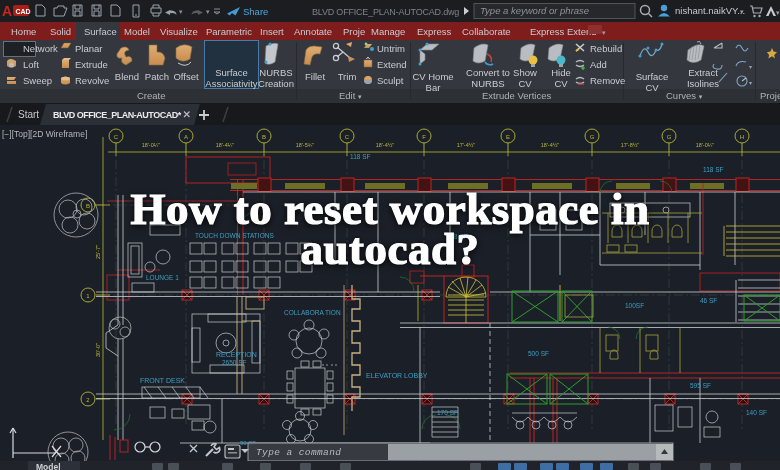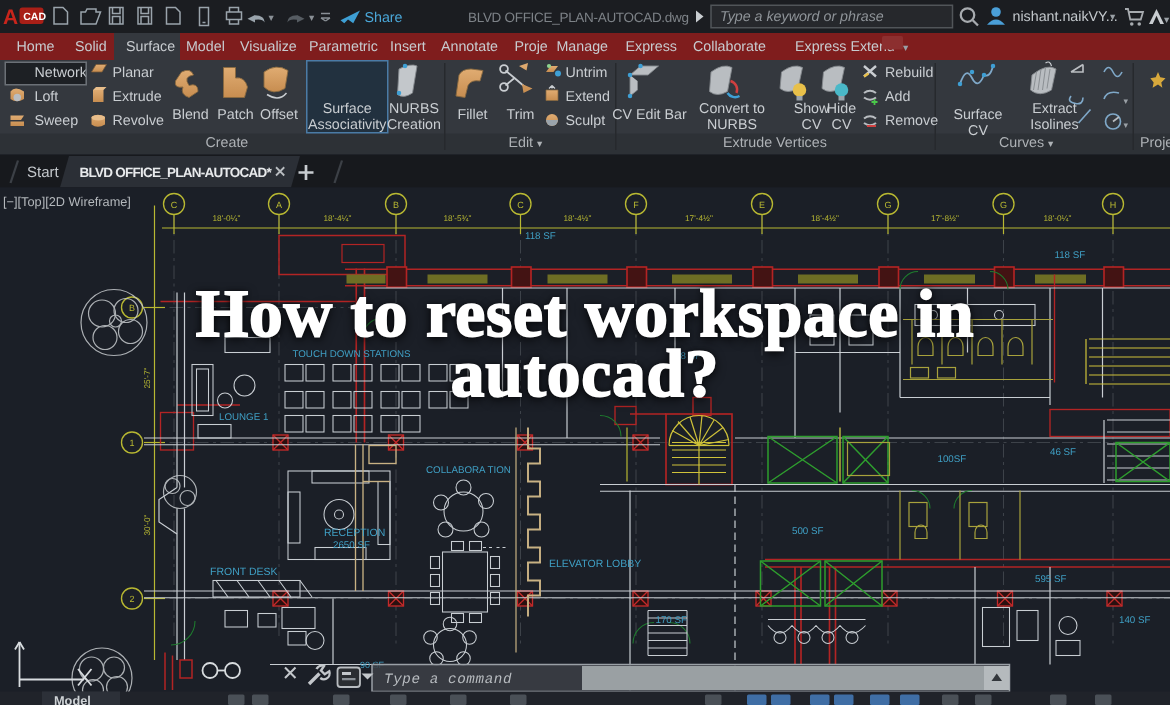--- a/index.html
+++ b/index.html
@@ -191,40 +191,40 @@
       <path d="M736 8 q3 -6 6 0 t6 0"></path>
       <path d="M736 26 q2 -6 10 -4"></path>
       <circle cx="742" cy="41" r="5"></circle>
       <path d="M742 41 l4 -3" stroke="#b9bdc1"></path>
     </g>
     <text x="749" y="29" font-size="6" fill="#9aa0a6">▾</text>
     <text x="749" y="45" font-size="6" fill="#9aa0a6">▾</text>
 
     <path d="M772 8 l1.5 3.5 3.5 0.7 -2.8 2.8 0.7 3.5 -2.9 -2.2 -3.6 2.2 0.7 -3.5 -2.2 -2.8 3.6 -0.7 z" fill="#d8a93c"></path>
   </svg>
-  <div class="smallitem" style="left:4px;top:2px;width:53px;background:#1d2024;outline:1px solid #6b7076;padding-left:19px">Network</div>
+  <div class="smallitem" style="left:4px;top:2px;width:31px;background:#1d2024;outline:1px solid #6b7076;padding-left:19px">Network</div>
   <div class="smallitem" style="left:23px;top:18px">Loft</div>
   <div class="smallitem" style="left:23px;top:34px">Sweep</div>
   <div class="smallitem" style="left:75px;top:2px">Planar</div>
   <div class="smallitem" style="left:75px;top:18px">Extrude</div>
   <div class="smallitem" style="left:75px;top:34px">Revolve</div>
   <div class="bigicon" style="left:108px;top:32px;width:38px">Blend</div>
   <div class="bigicon" style="left:138px;top:32px;width:38px">Patch</div>
   <div class="bigicon" style="left:166px;top:32px;width:40px">Offset</div>
   <div style="position:absolute;left:205px;top:1px;width:53px;height:47px;background:#22313f;outline:1px solid #4a7ba6"></div>
   <div class="bigicon" style="left:205px;top:28px;width:53px">Surface<br>Associativity</div>
   <div class="bigicon" style="left:256px;top:28px;width:40px">NURBS<br>Creation</div>
   <div class="bigicon" style="left:299px;top:32px;width:32px">Fillet</div>
   <div class="bigicon" style="left:331px;top:32px;width:32px">Trim</div>
   <div class="smallitem" style="left:377px;top:2px">Untrim</div>
   <div class="smallitem" style="left:377px;top:18px">Extend</div>
   <div class="smallitem" style="left:377px;top:34px">Sculpt</div>
-  <div class="bigicon" style="left:408px;top:32px;width:50px">CV Edit Bar</div>
+  <div class="bigicon" style="left:408px;top:32px;width:50px">CV Home Bar</div>
   <div class="bigicon" style="left:460px;top:28px;width:56px">Convert to<br>NURBS</div>
-  <div class="bigicon" style="left:520px;top:28px;width:42px">Show<br>CV</div>
+  <div class="bigicon" style="left:504px;top:28px;width:42px">Show<br>CV</div>
   <div class="bigicon" style="left:542px;top:28px;width:38px">Hide<br>CV</div>
   <div class="smallitem" style="left:590px;top:2px">Rebuild</div>
   <div class="smallitem" style="left:590px;top:18px">Add</div>
   <div class="smallitem" style="left:590px;top:34px">Remove</div>
   <div class="bigicon" style="left:630px;top:32px;width:44px">Surface CV</div>
   <div class="bigicon" style="left:681px;top:28px;width:44px">Extract<br>Isolines</div>
 </div>
 
 <div class="doctabs">
   <svg width="780" height="22">

